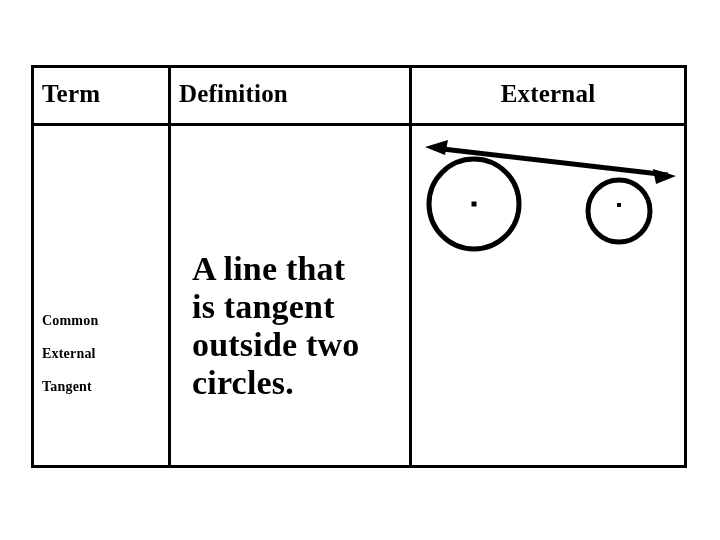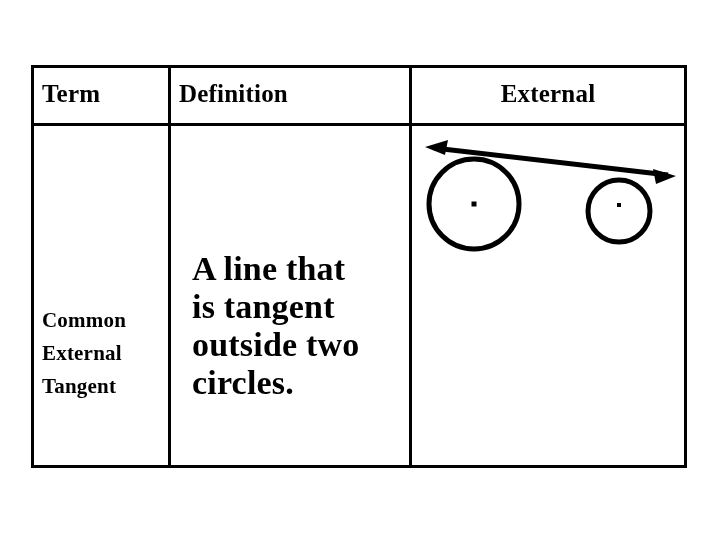--- a/index.html
+++ b/index.html
@@ -69,21 +69,21 @@
   
   .term-cell, .def-cell, .picture-cell {
     position: relative;
   }
 
   .term-text {
     position: absolute;
     left: 8px;
     top: 178px;
     font-weight: bold;
-    font-size: 21px;
+    font-size: 14px;
     line-height: 33px;
     letter-spacing: 0.2px;
     white-space: pre-line;
   }
 
   .def-text {
     position: absolute;
     left: 21px;
     top: 124px;
     font-weight: bold;

